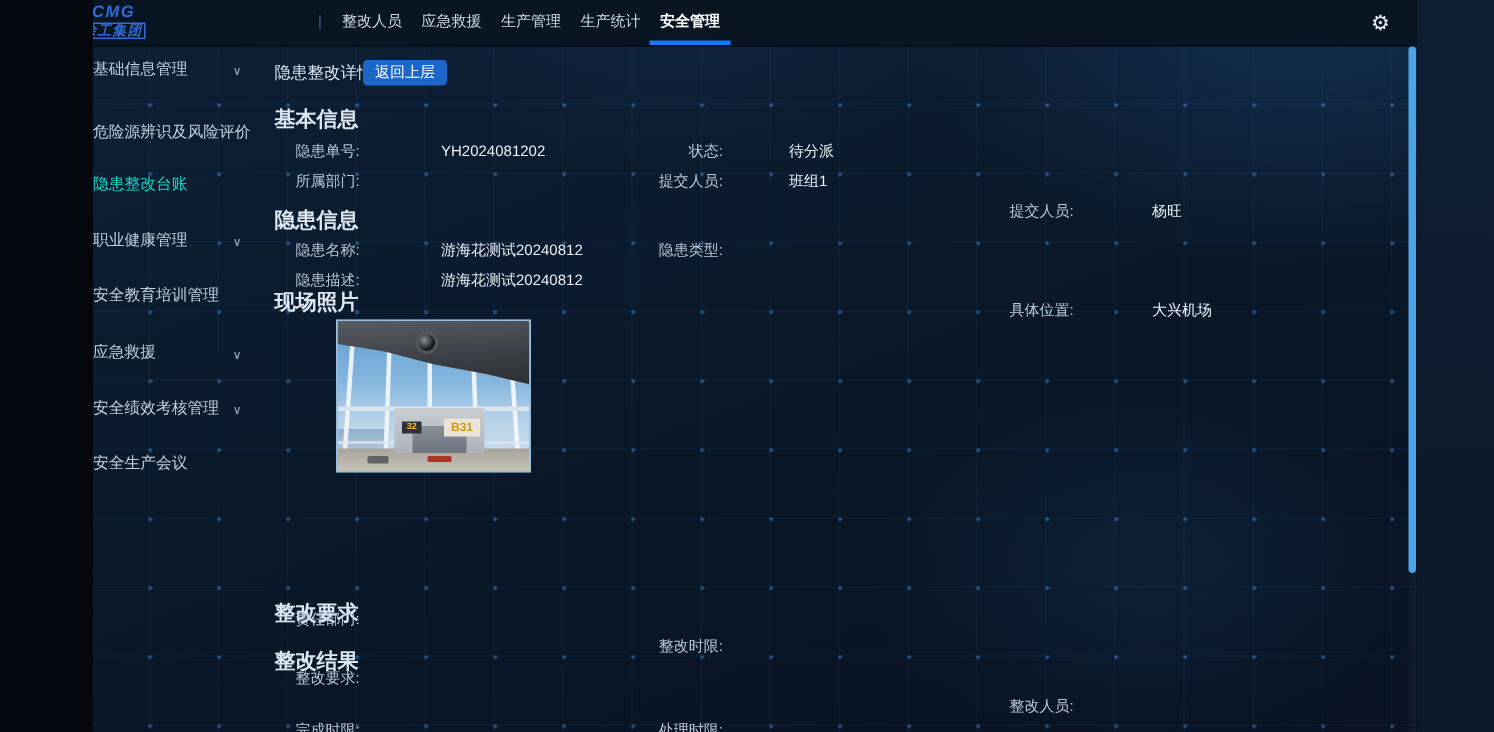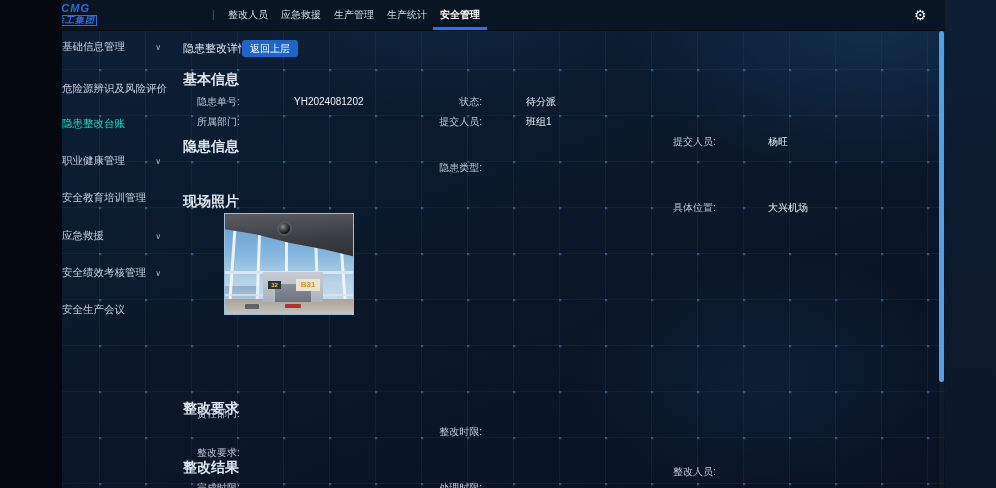--- a/index.html
+++ b/index.html
@@ -163,25 +163,31 @@
         <span class="lb">提交人员:</span><span class="vl">杨旺</span>
       </div>
       <div class="fld c1" style="left:135px;top:115px">
         <span class="lb">所属部门:</span><span class="vl"></span>
       </div>
       <div class="fld c2" style="left:373px;top:115px">
         <span class="lb">提交人员:</span><span class="vl">班组1</span>
       </div>
 
       <div class="sec-h" style="top:140px">隐患信息</div>
+      <div class="fld c1" style="left:135px;top:161px">
+        <span class="lb">隐患名称:</span><span class="vl">游海花测试20240812</span>
+      </div>
       <div class="fld c2" style="left:373px;top:161px">
         <span class="lb">隐患类型:</span><span class="vl"></span>
       </div>
       <div class="fld c3" style="left:611px;top:161px">
         <span class="lb">具体位置:</span><span class="vl">大兴机场</span>
+      </div>
+      <div class="fld c1" style="left:135px;top:181px">
+        <span class="lb">隐患描述:</span><span class="vl">游海花测试20240812</span>
       </div>
 
       <div class="sec-h" style="top:195px">现场照片</div>
       <div class="photo">
         <div class="ph-sky"></div>
         <div class="ph-skyline"></div>
         <div class="ph-mul m1"></div>
         <div class="ph-mul m2"></div>
         <div class="ph-mul m3"></div>
         <div class="ph-mul m4"></div>
@@ -207,21 +213,21 @@
       <div class="fld c2" style="left:373px;top:425px">
         <span class="lb">整改时限:</span><span class="vl"></span>
       </div>
       <div class="fld c3" style="left:611px;top:425px">
         <span class="lb">整改人员:</span><span class="vl"></span>
       </div>
       <div class="fld c1" style="left:135px;top:446px">
         <span class="lb">整改要求:</span><span class="vl"></span>
       </div>
 
-      <div class="sec-h" style="top:461px">整改结果</div>
+      <div class="sec-h" style="top:434px">整改结果</div>
       <div class="fld c1" style="left:135px;top:481px">
         <span class="lb">完成时限:</span><span class="vl"></span>
       </div>
       <div class="fld c2" style="left:373px;top:481px">
         <span class="lb">处理时限:</span><span class="vl"></span>
       </div>
     </div>
 
     <div class="scroll-track"></div>
     <div class="scroll-thumb"></div>

